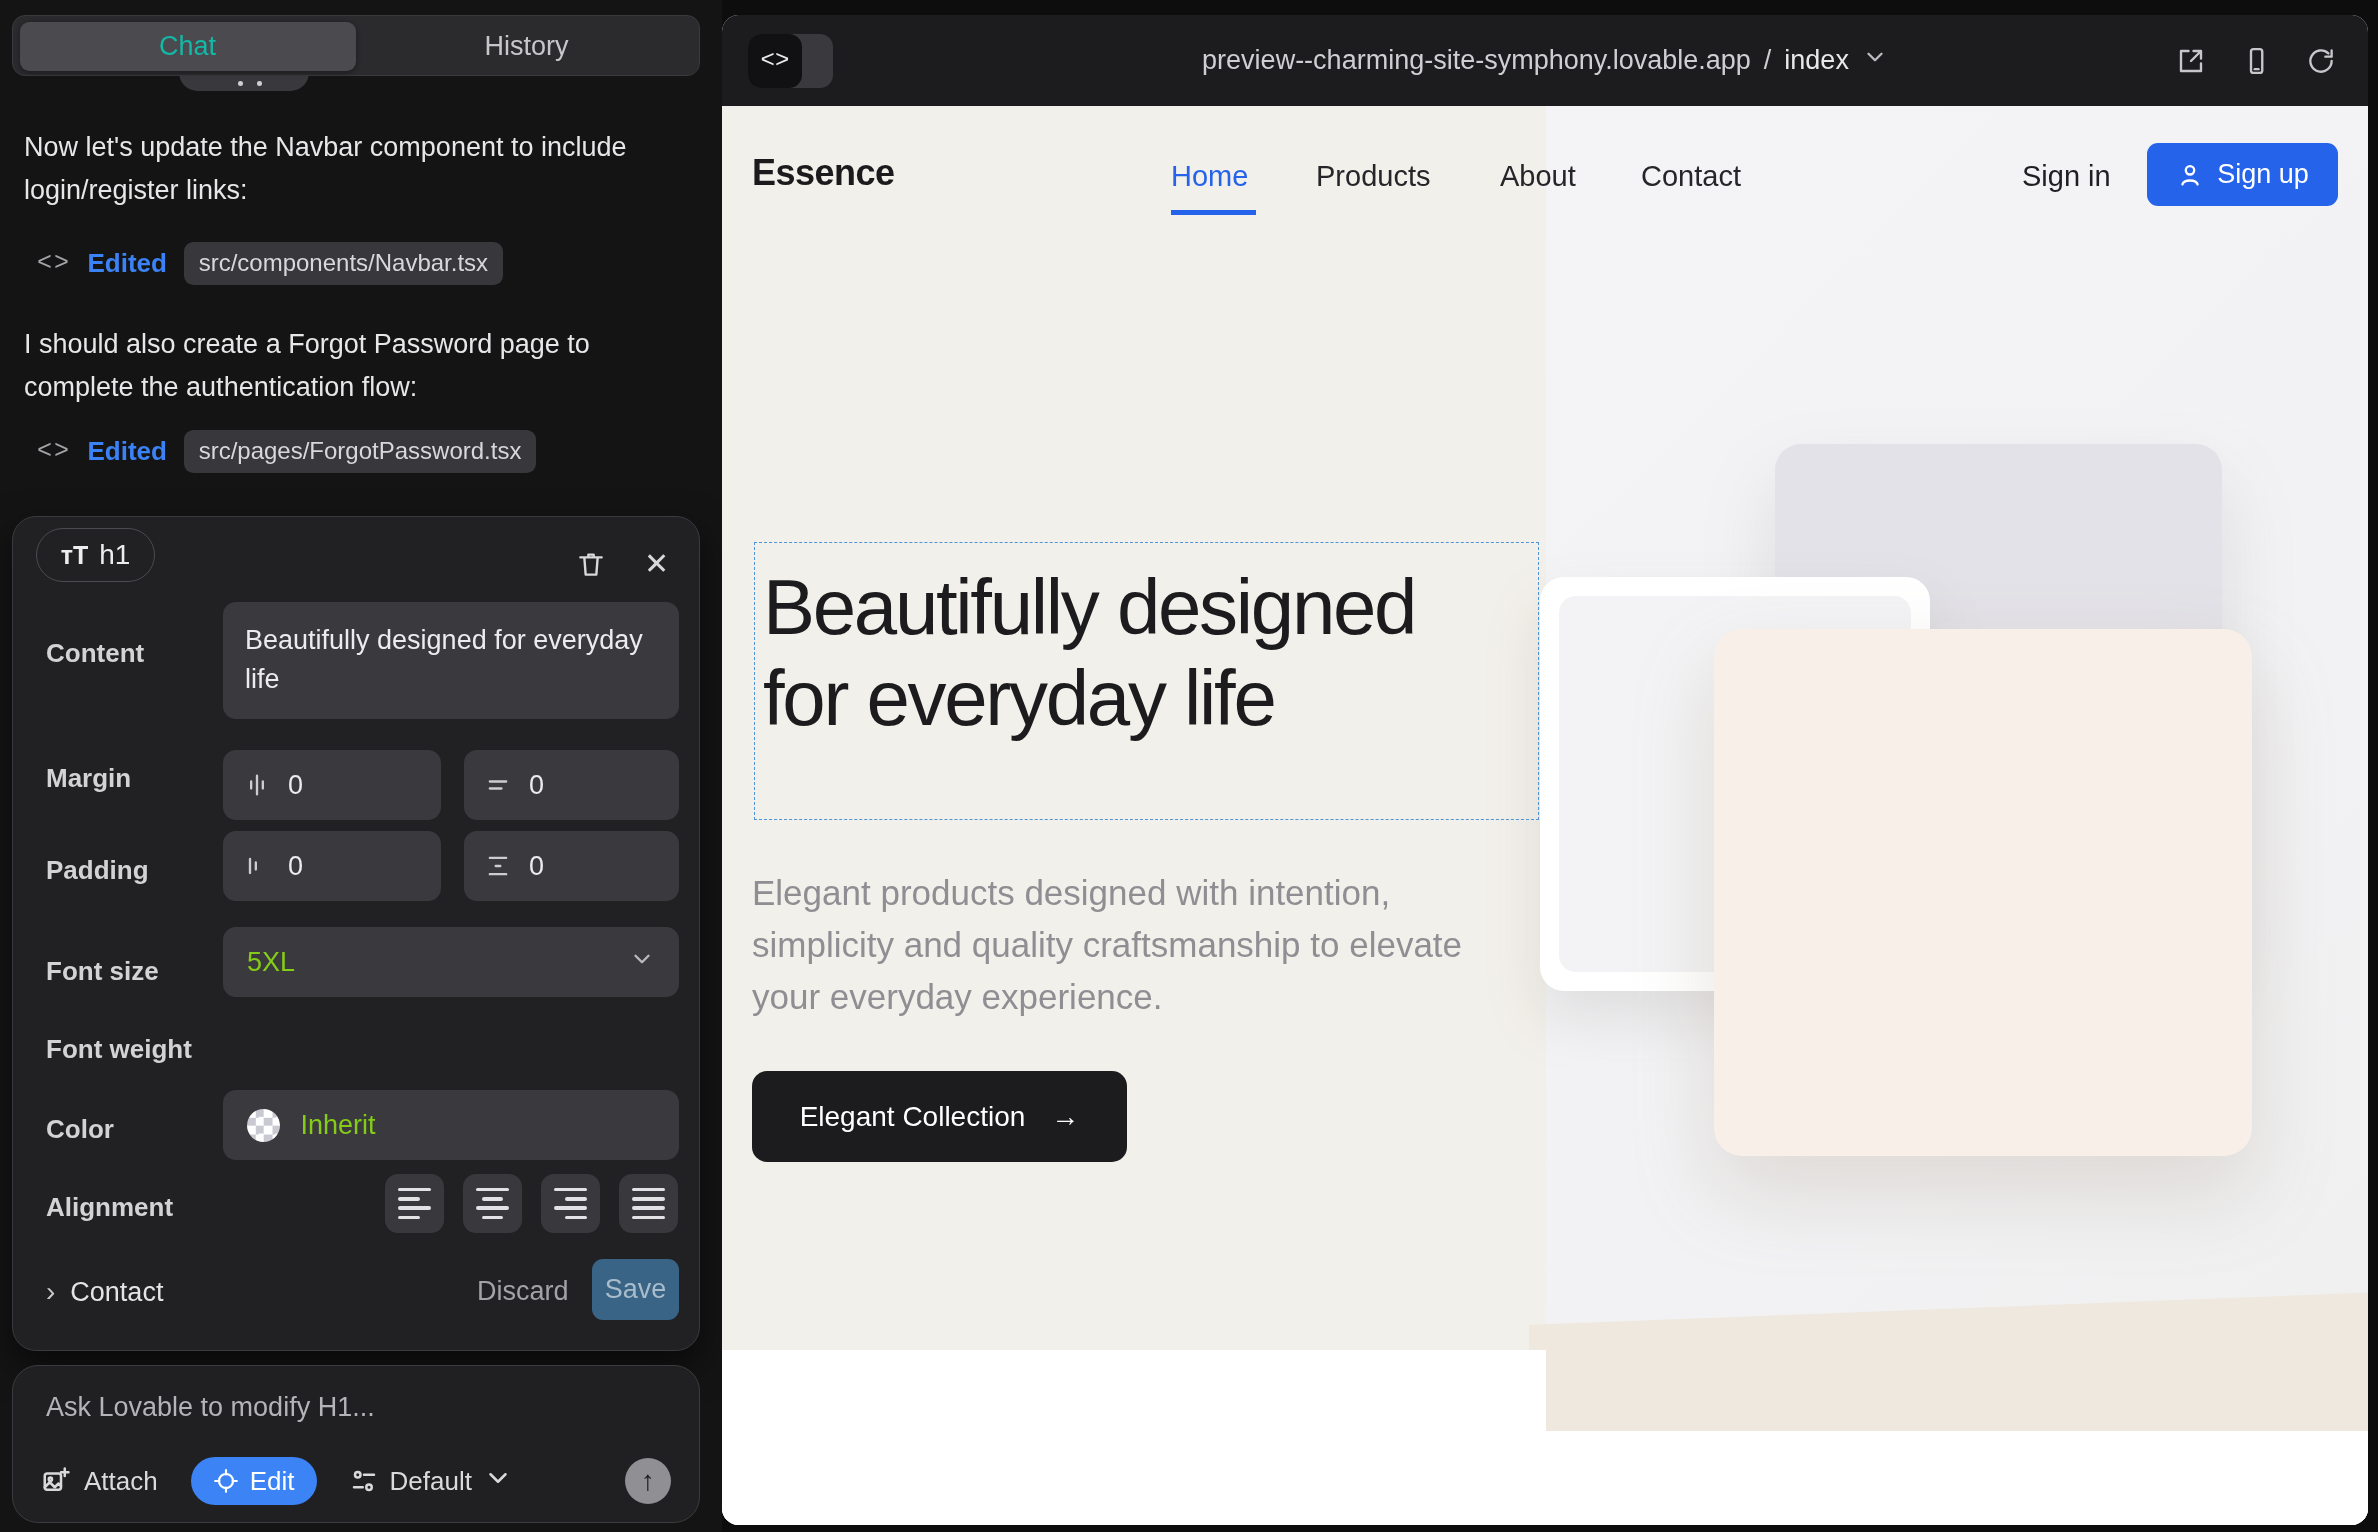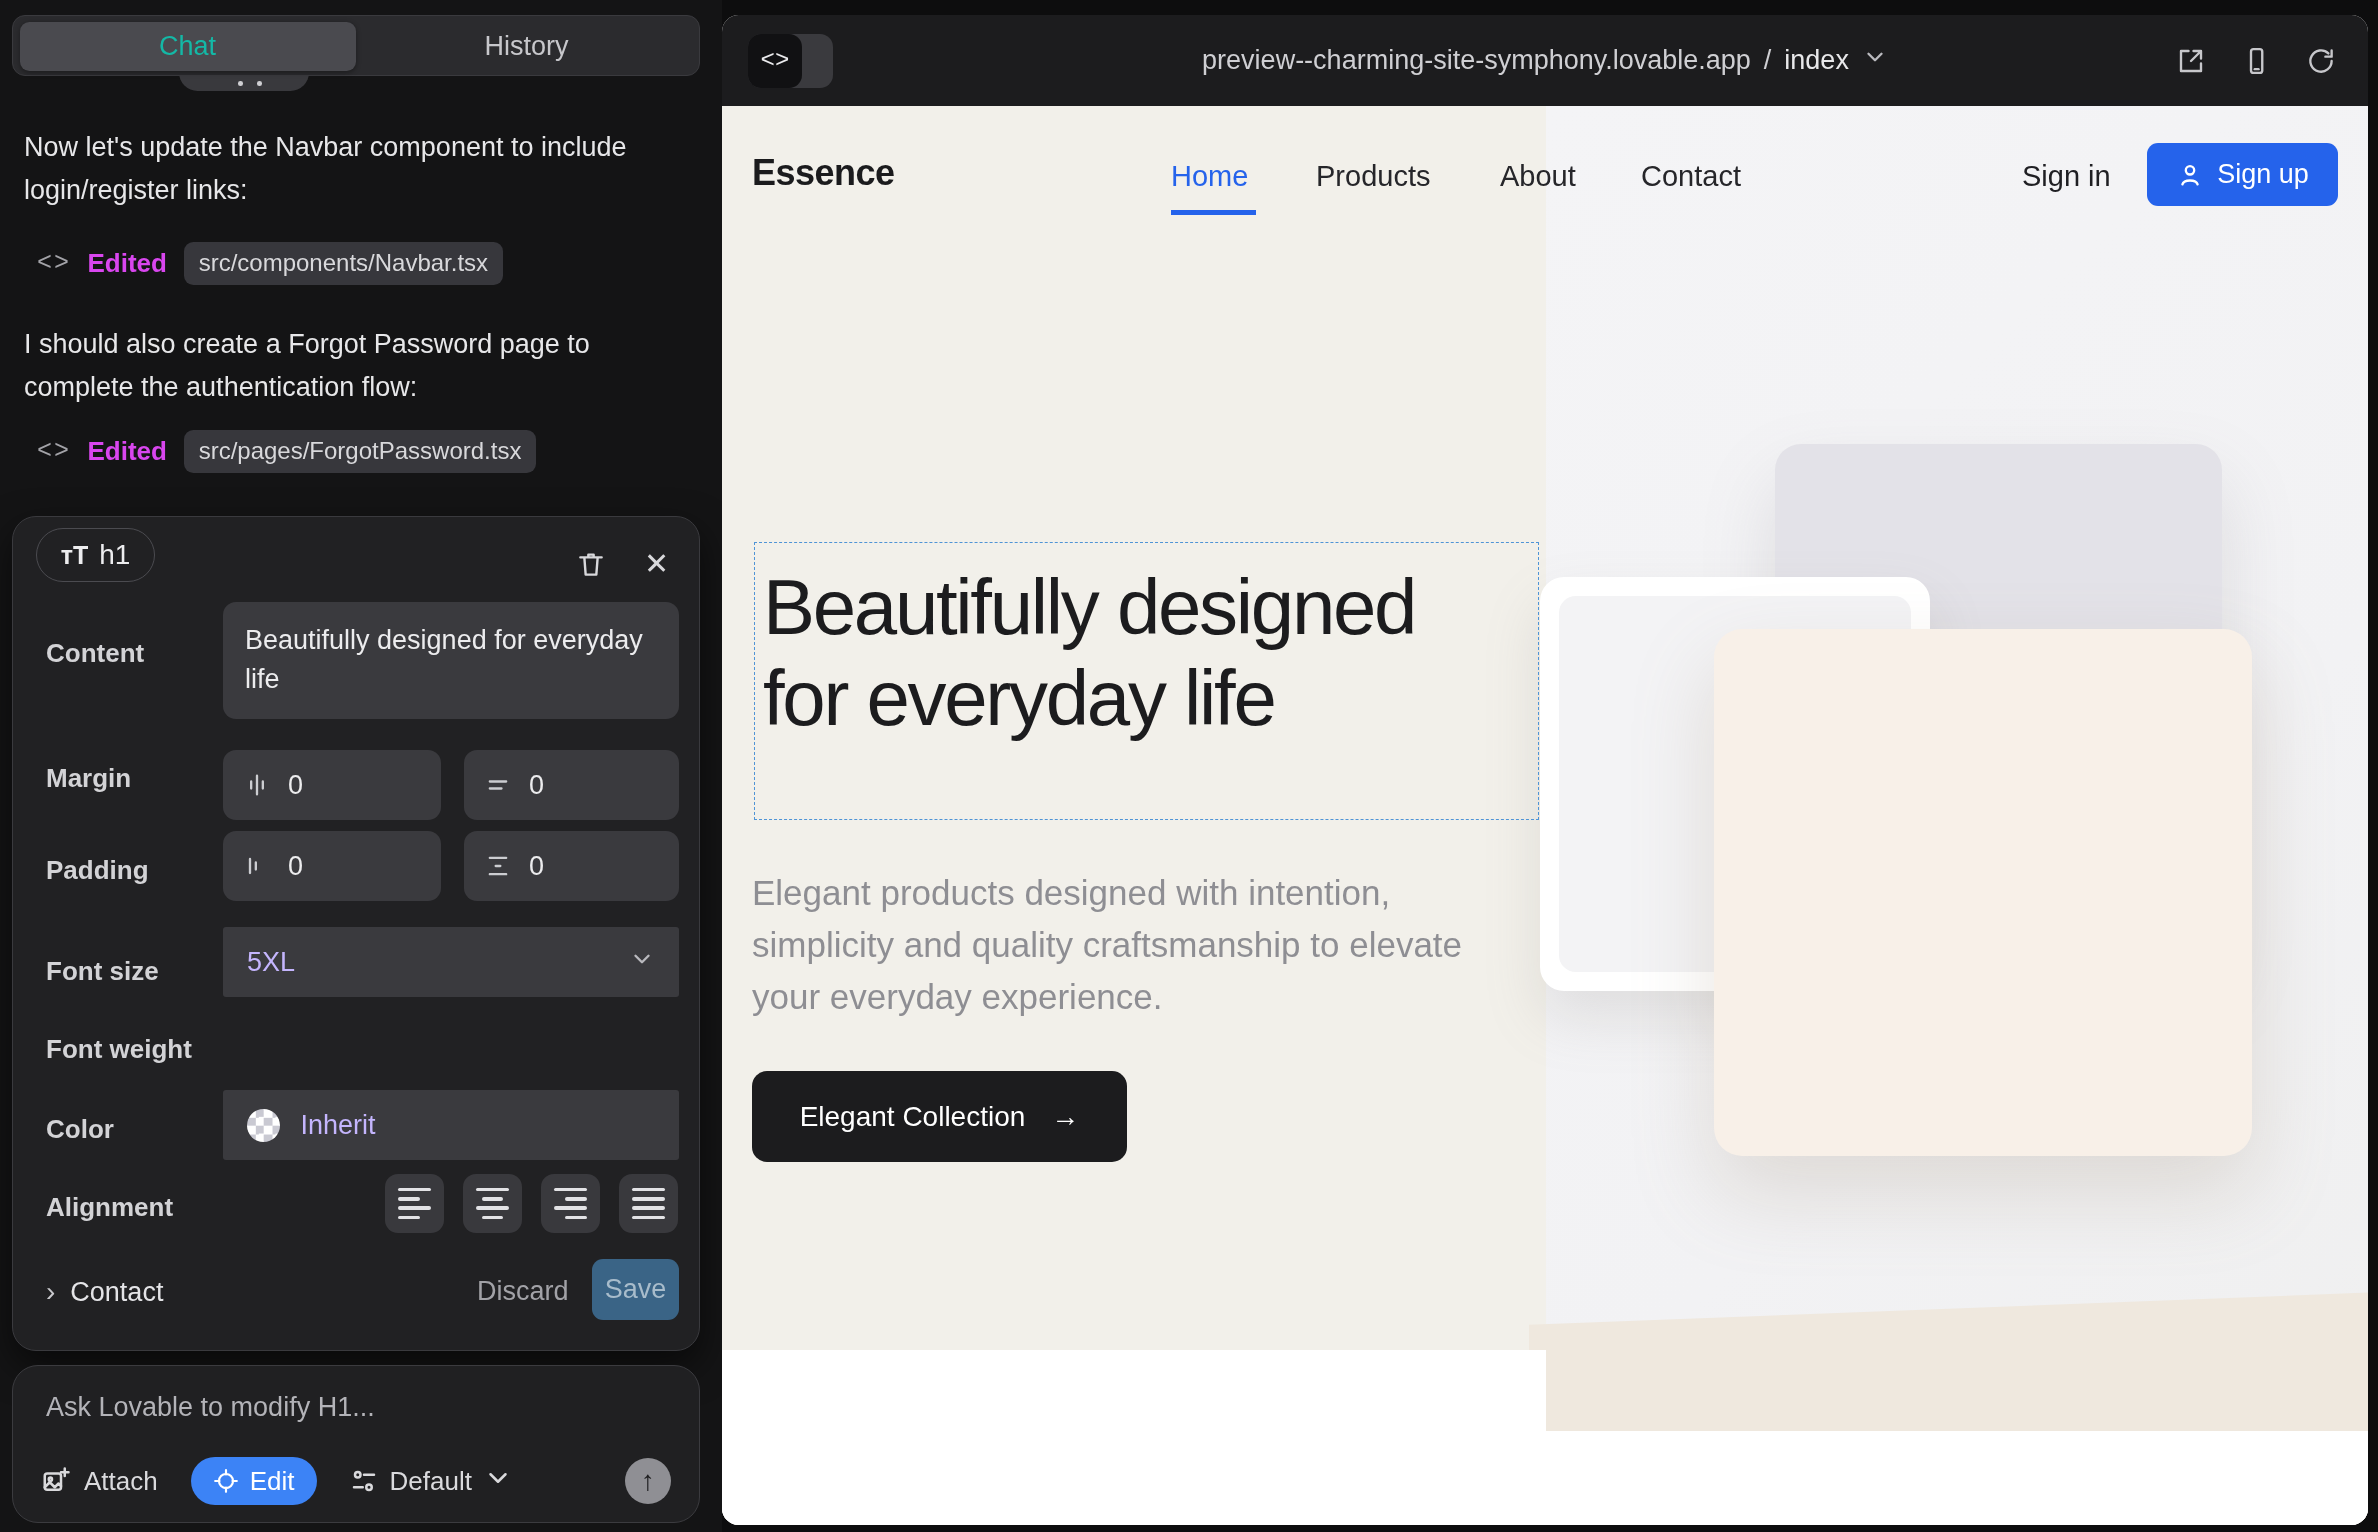--- a/index.html
+++ b/index.html
@@ -19,37 +19,37 @@
   .tab-seg { position:absolute; left:6.5px; top:5.6px; width:336px; height:49px; background:#4a4a4f; border-radius:9.3px; box-shadow:0 1.9px 5.6px rgba(0,0,0,.35); }
   .tab.active { position:absolute; left:6.5px; top:5.6px; width:336px; height:49px; line-height:49px; color:#14b8a6; }
   .tab.history { position:absolute; right:0; top:0; width:345px; height:61px; line-height:61px; }
 
   .msg { position:absolute; left:24px; width:612px; font-size:27px; line-height:1.6; color:#e7e7e9; }
   .msg1 { top:126px; } .msg2 { top:323px; }
 
   .edit-row { position:absolute; left:37px; height:45px; display:flex; align-items:center; gap:16.7px; }
   .row1 { top:241px; } .row2 { top:429px; }
   .code-glyph { font-family:"Liberation Mono", monospace; font-size:25px; color:#a3a3a8; letter-spacing:1.9px; }
-  .edited-label { font-size:26px; font-weight:700; color:#d946ef; }
+  .edited-label { font-size:26px; font-weight:700; color:#3b82f6; }
   .file-badge { background:#37373c; border-radius:9.3px; padding:6.5px 15px 8.3px; font-size:24px; color:#d8d8db; }
 
   
   .editor { position:absolute; left:12px; top:516px; width:688px; height:835px; background:#212123; border:0.9px solid #3a3a3e; border-radius:24px; box-shadow:0 15px 37px rgba(0,0,0,.55); }
   .tag-pill { position:absolute; left:23px; top:11px; width:119px; height:54px; border:1.9px solid #4b4b50; border-radius:28px; display:flex; align-items:center; justify-content:center; gap:11px; color:#ededef; }
   .tag-pill .tt { font-size:25px; font-weight:700; }
   .tag-pill .tag { font-size:28px; }
   .icon-btn { position:absolute; top:26px; width:41px; height:41px; display:flex; align-items:center; justify-content:center; color:#d8d8db; }
   .icon-btn svg { width:32px; height:32px; stroke:#d8d8db; stroke-width:1.8; fill:none; stroke-linecap:round; stroke-linejoin:round; }
   .trash-btn { left:557px; } .close-btn { left:623px; font-size:30px; }
 
   .fld-label { position:absolute; left:33px; font-size:26px; font-weight:600; color:#d3d3d6; }
   .ta { position:absolute; left:210px; top:85px; width:456px; height:117px; background:#3a3a3e; border-radius:13px; padding:18.6px 22px; font-size:27px; line-height:1.45; color:#ececee; }
   .mini-input { position:absolute; width:218px; height:70px; background:#3a3a3e; border-radius:13px; display:flex; align-items:center; gap:16.7px; padding-left:20.4px; font-size:27px; color:#ececee; }
   .mini-input svg { width:28px; height:28px; stroke:#cccdd1; stroke-width:2; fill:none; stroke-linecap:round; }
-  .select { position:absolute; left:210px; width:456px; height:70px; background:#3a3a3e; border-radius:3px; display:flex; align-items:center; padding:0 24px; font-size:27px; color:#c4b5fd; }
+  .select { position:absolute; left:210px; width:456px; height:70px; background:#3a3a3e; border-radius:13px; display:flex; align-items:center; padding:0 24px; font-size:27px; color:#84cc16; }
   .select .chev { margin-left:auto; }
   .chev svg { width:26px; height:26px; stroke:#b9b9be; stroke-width:2.2; fill:none; stroke-linecap:round; stroke-linejoin:round; }
   .swatch { width:33px; height:33px; border-radius:50%; margin-right:20.4px; background:conic-gradient(#c9c9d2 25%, #ffffff 0 50%, #c9c9d2 0 75%, #ffffff 0); background-size:16.7px 16.7px; }
 
   .align-btn { position:absolute; top:657px; width:59px; height:59px; background:#39393d; border-radius:13px; display:flex; flex-direction:column; align-items:center; justify-content:center; gap:5.6px; }
   .align-btn i { display:block; height:3.7px; background:#e2e2e5; border-radius:1.9px; }
   .al i:nth-child(odd){width:33px;} .al i:nth-child(even){width:22px; align-self:flex-start; margin-left:13px;}
   .ac i:nth-child(odd){width:33px;} .ac i:nth-child(even){width:20.4px;}
   .ar i:nth-child(odd){width:33px;} .ar i:nth-child(even){width:22px; align-self:flex-end; margin-right:13px;}
   .aj i {width:33px;}

